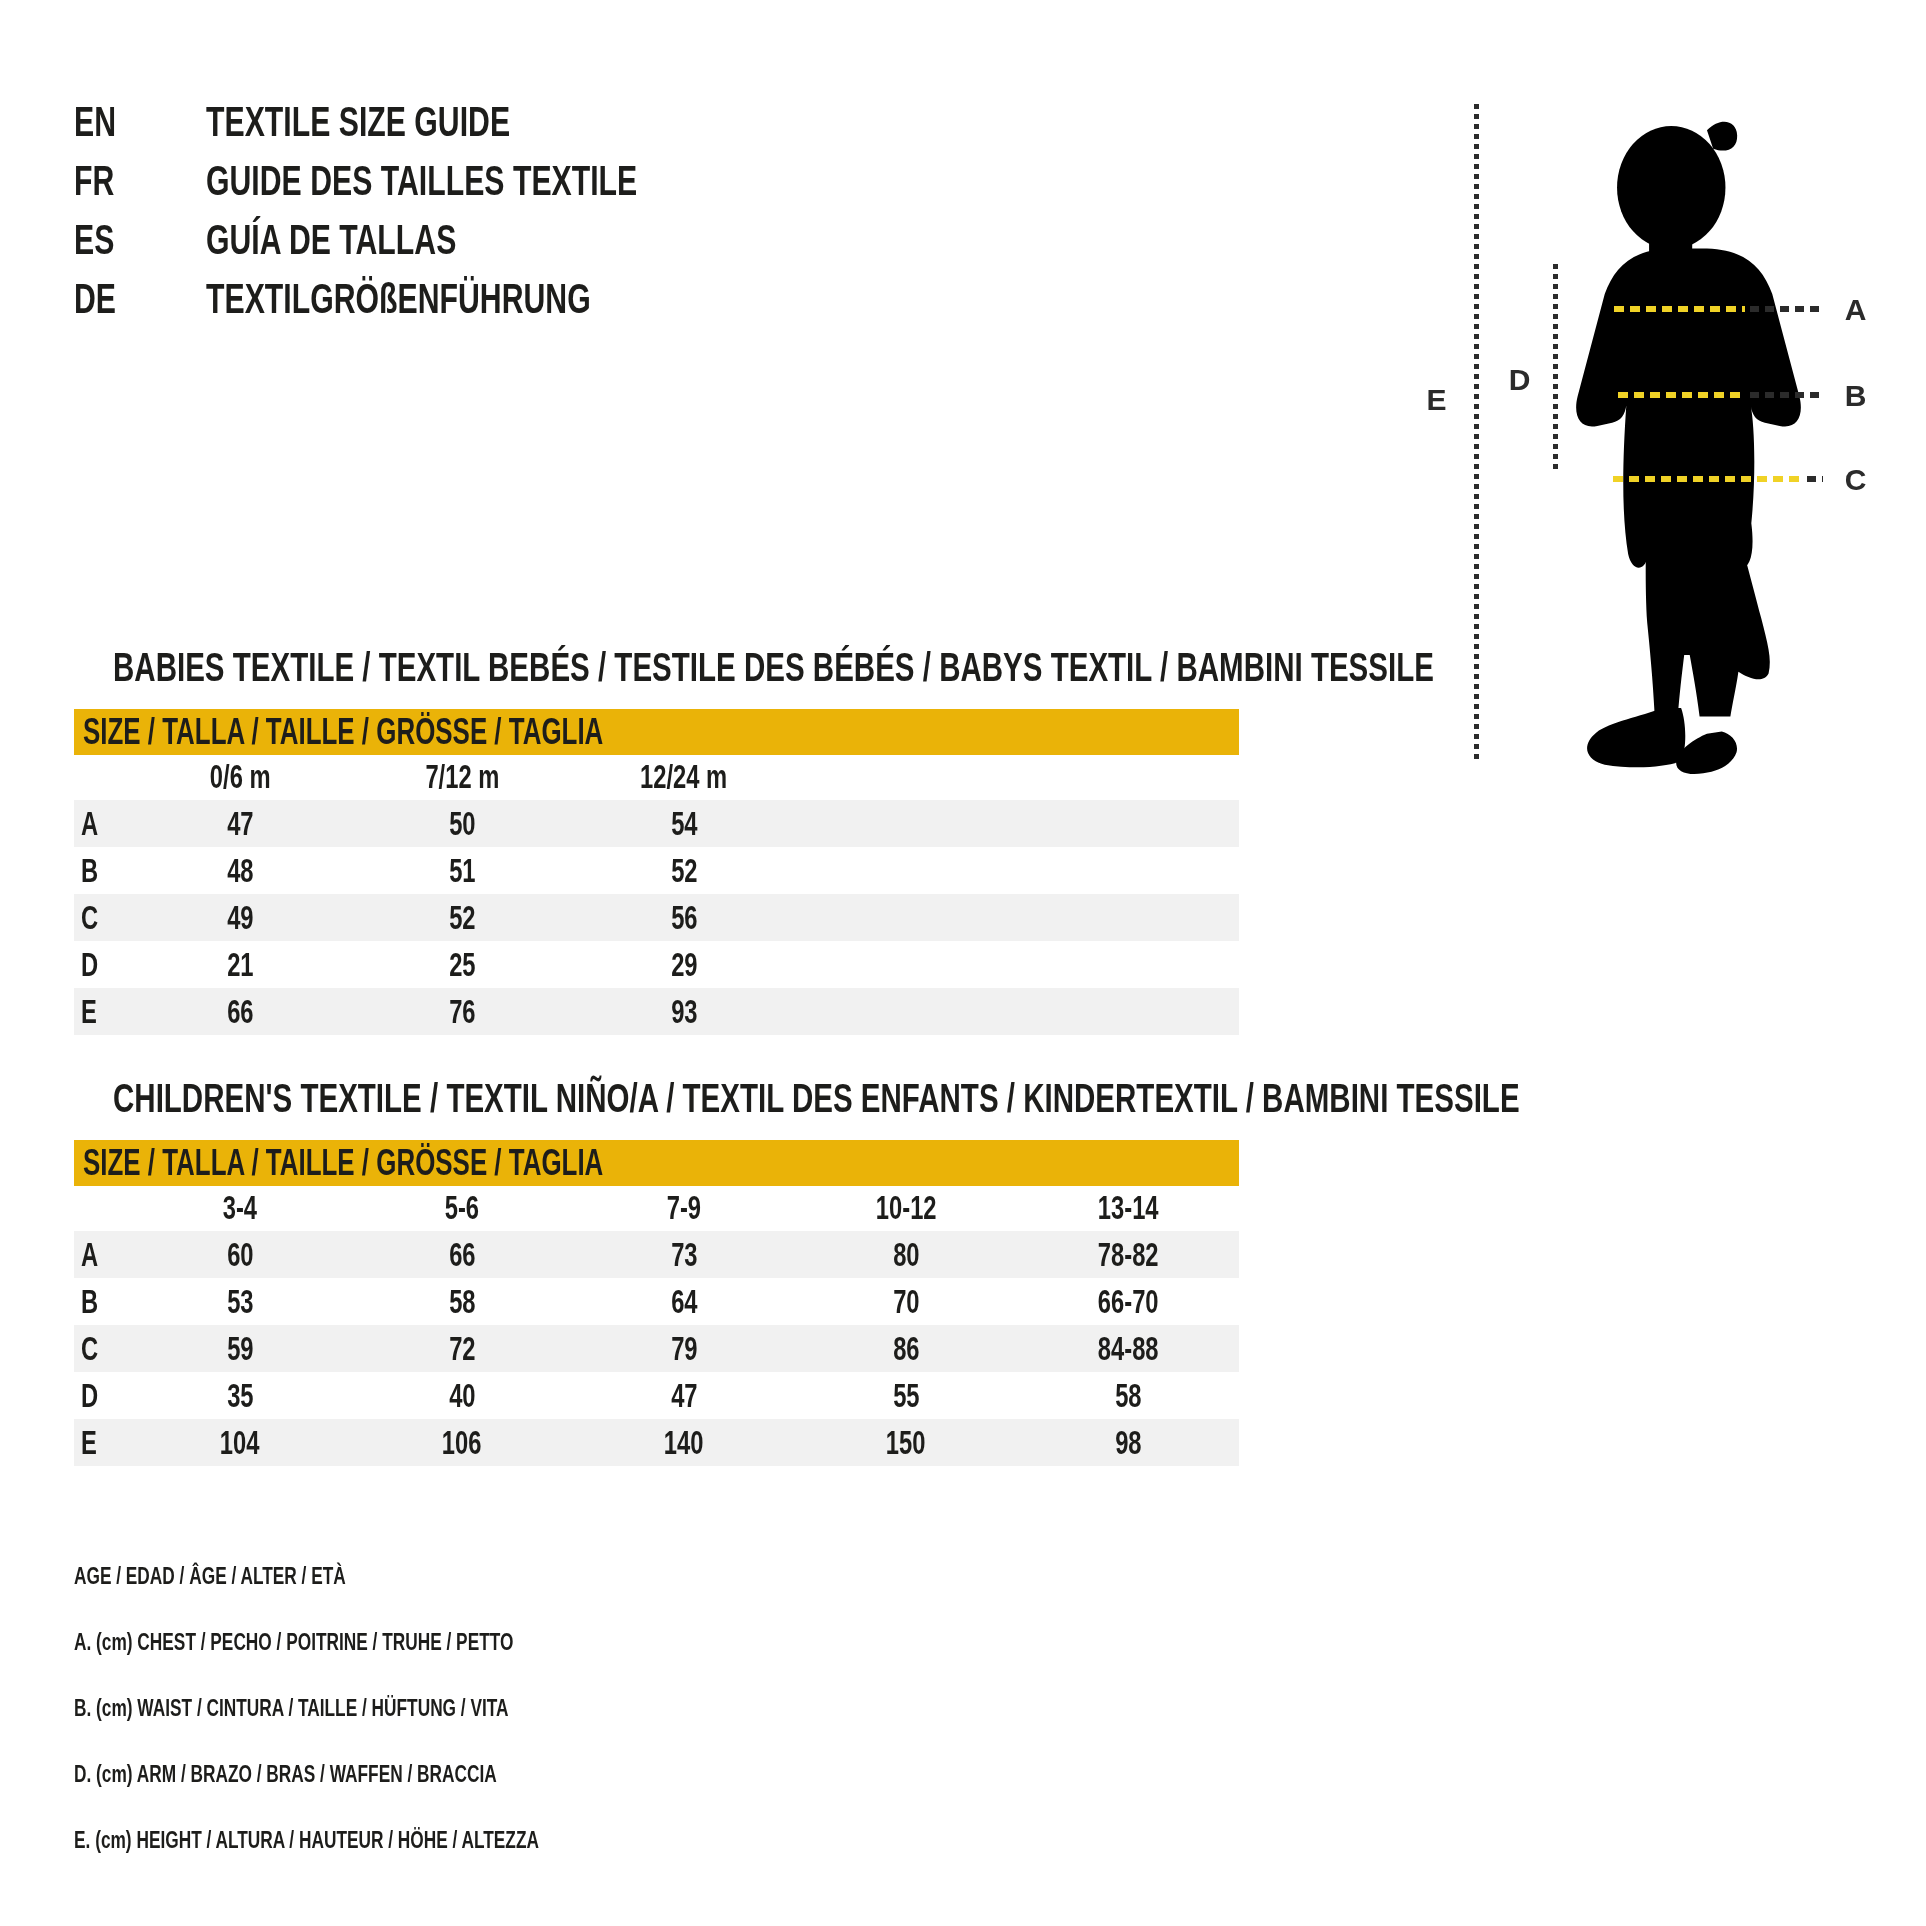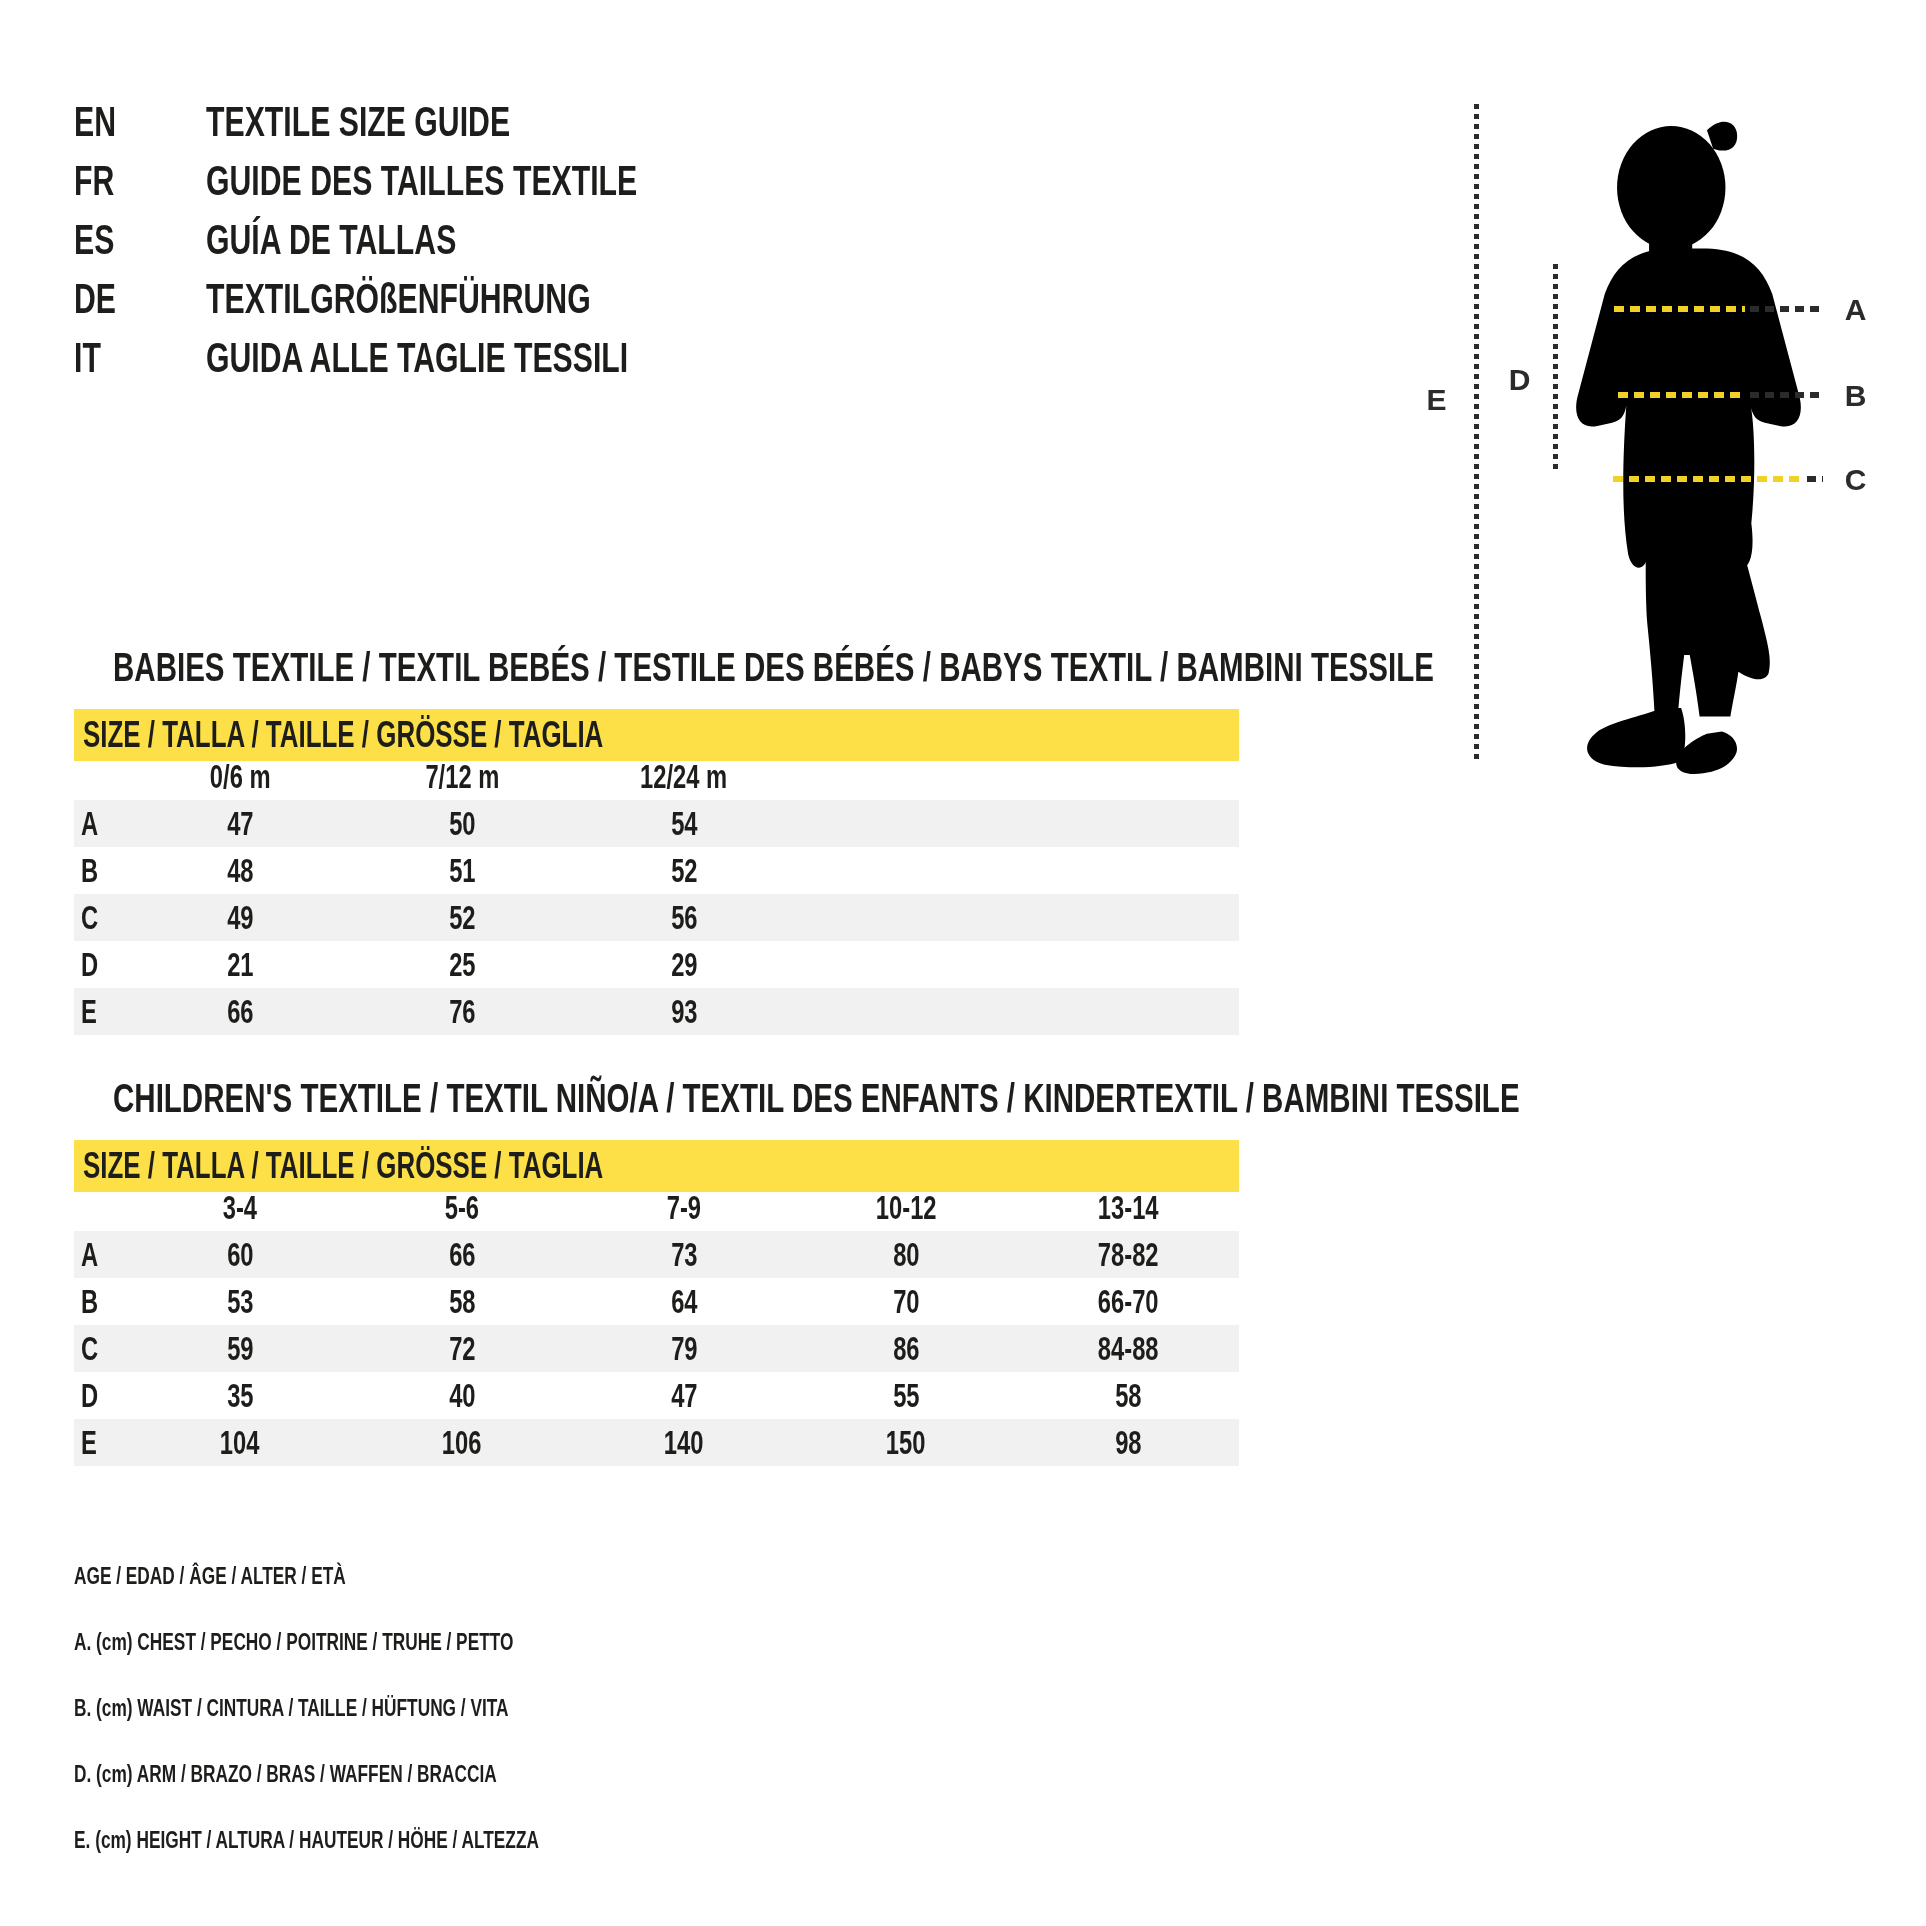--- a/index.html
+++ b/index.html
@@ -21,21 +21,21 @@
   .d-line{left:1553px;top:264px;height:208px;}
   .hline{position:absolute;height:5.5px;}
   .hline.yellow{background:repeating-linear-gradient(90deg,#f0d226 0 10px,transparent 10px 16px);}
   .hline.dark{background:repeating-linear-gradient(90deg,#2b2b2b 0 8.6px,transparent 8.6px 15px);}
   .flabel{position:absolute;width:43px;font-size:30px;font-weight:700;color:#2b2b2b;text-align:center;}
   .child-svg{position:absolute;left:1553px;top:92px;width:271px;height:690px;}
 
   
   .sec-title{position:absolute;left:74px;font-size:41px;font-weight:700;white-space:nowrap;margin-left:39px;}
   
-  .size-bar{position:absolute;left:74px;width:1165px;height:52px;background:#fde047;display:flex;align-items:center;font-size:36px;font-weight:700;}
+  .size-bar{position:absolute;left:74px;width:1165px;height:46px;background:#eab308;display:flex;align-items:center;font-size:36px;font-weight:700;}
   .size-bar .cx{margin-left:8.6px;}
 
   
   table.sizes{position:absolute;left:74px;border-collapse:collapse;table-layout:fixed;width:1165px;font-size:33px;font-weight:700;color:#1d1d1b;}
   table.sizes td,table.sizes th{padding:0;margin:0;font-weight:700;}
   table.sizes tr{height:47px;}
   table.sizes tr.cols{height:46px;}
   table.sizes td{text-align:center;vertical-align:middle;margin-top:8px;}
   table.sizes th.rlabel{text-align:left;vertical-align:middle;}
   table.sizes th.rlabel .cx{margin-left:7.4px;}
@@ -59,24 +59,20 @@
       <span class="lang-code"><span class="cx">FR</span></span>
       <span class="cx">GUIDE DES TAILLES TEXTILE</span>
     </div>
     <div class="lang-row">
       <span class="lang-code"><span class="cx">ES</span></span>
       <span class="cx">GUÍA DE TALLAS</span>
     </div>
     <div class="lang-row">
       <span class="lang-code"><span class="cx">DE</span></span>
       <span class="cx">TEXTILGRÖßENFÜHRUNG</span>
-    </div>
-    <div class="lang-row">
-      <span class="lang-code"><span class="cx">IT</span></span>
-      <span class="cx">GUIDA ALLE TAGLIE TESSILI</span>
     </div>
   </section>
 
   <div>
     <div class="vline e-line"></div>
     <div class="flabel" style="left:1415px;top:383px;">E</div>
     <div class="vline d-line"></div>
     <div class="flabel" style="left:1498px;top:363px;">D</div>
 
     <svg class="child-svg" viewBox="0 0 440 1120" xmlns="http://www.w3.org/2000/svg">

